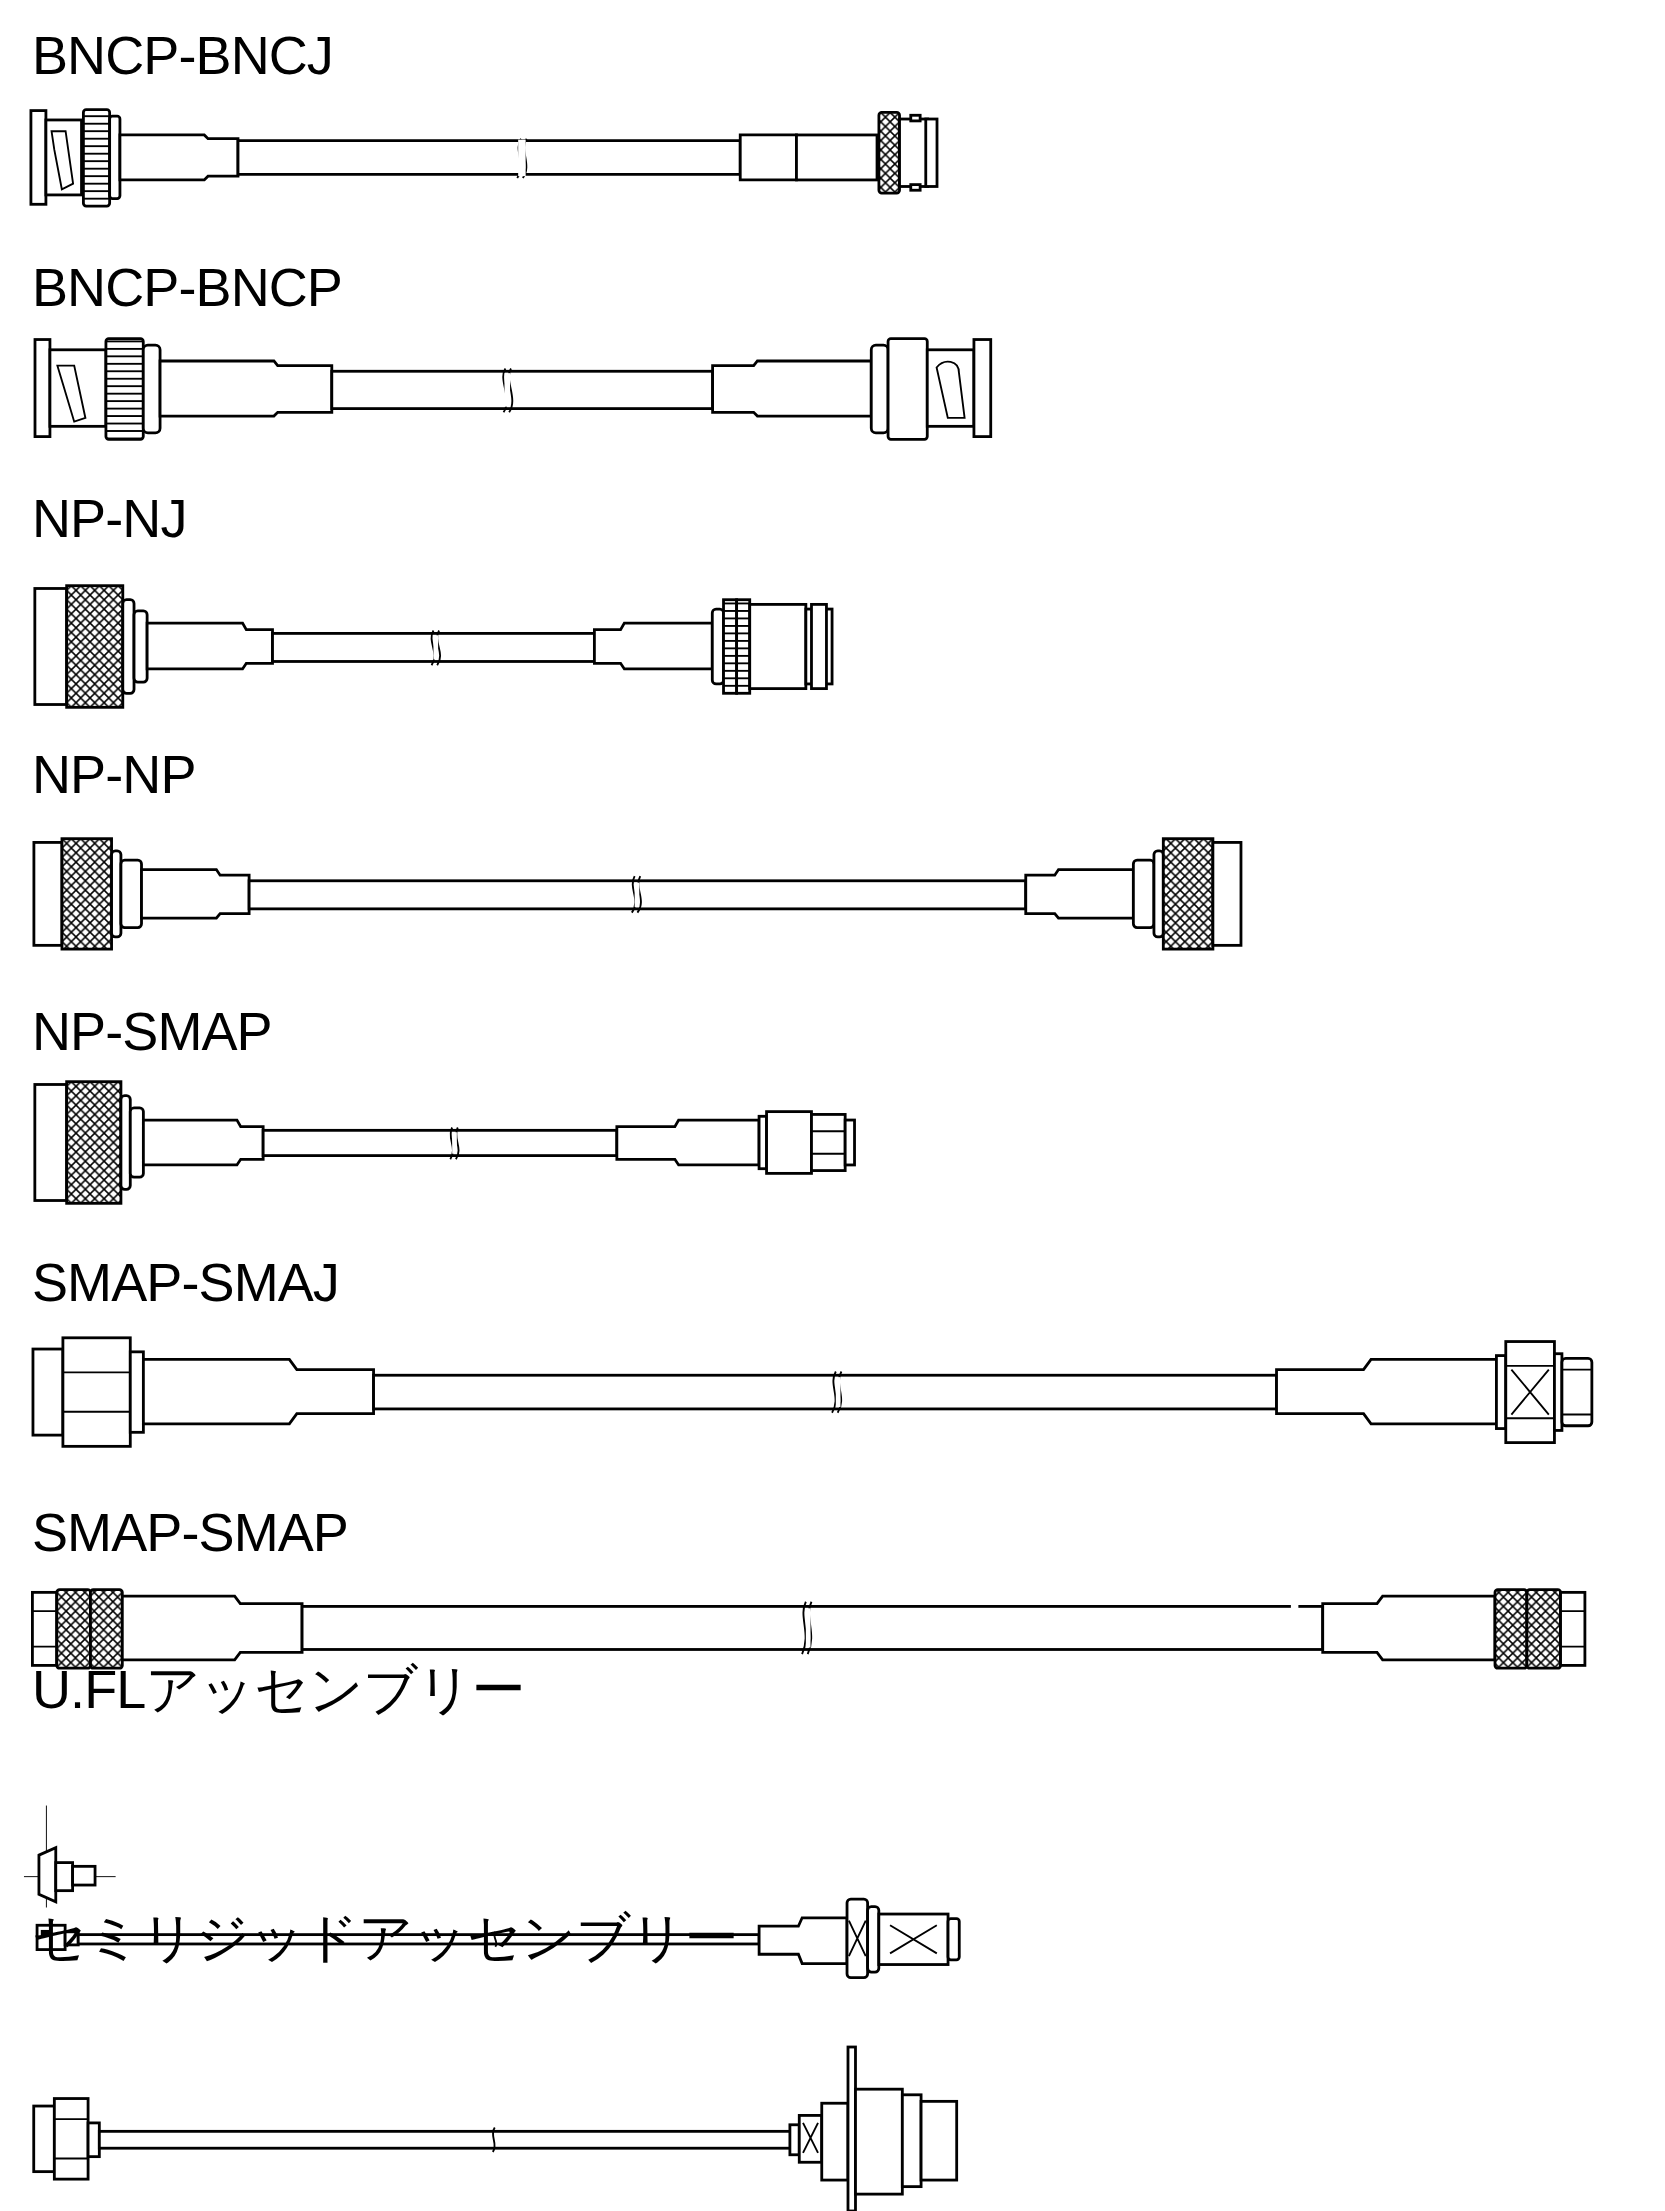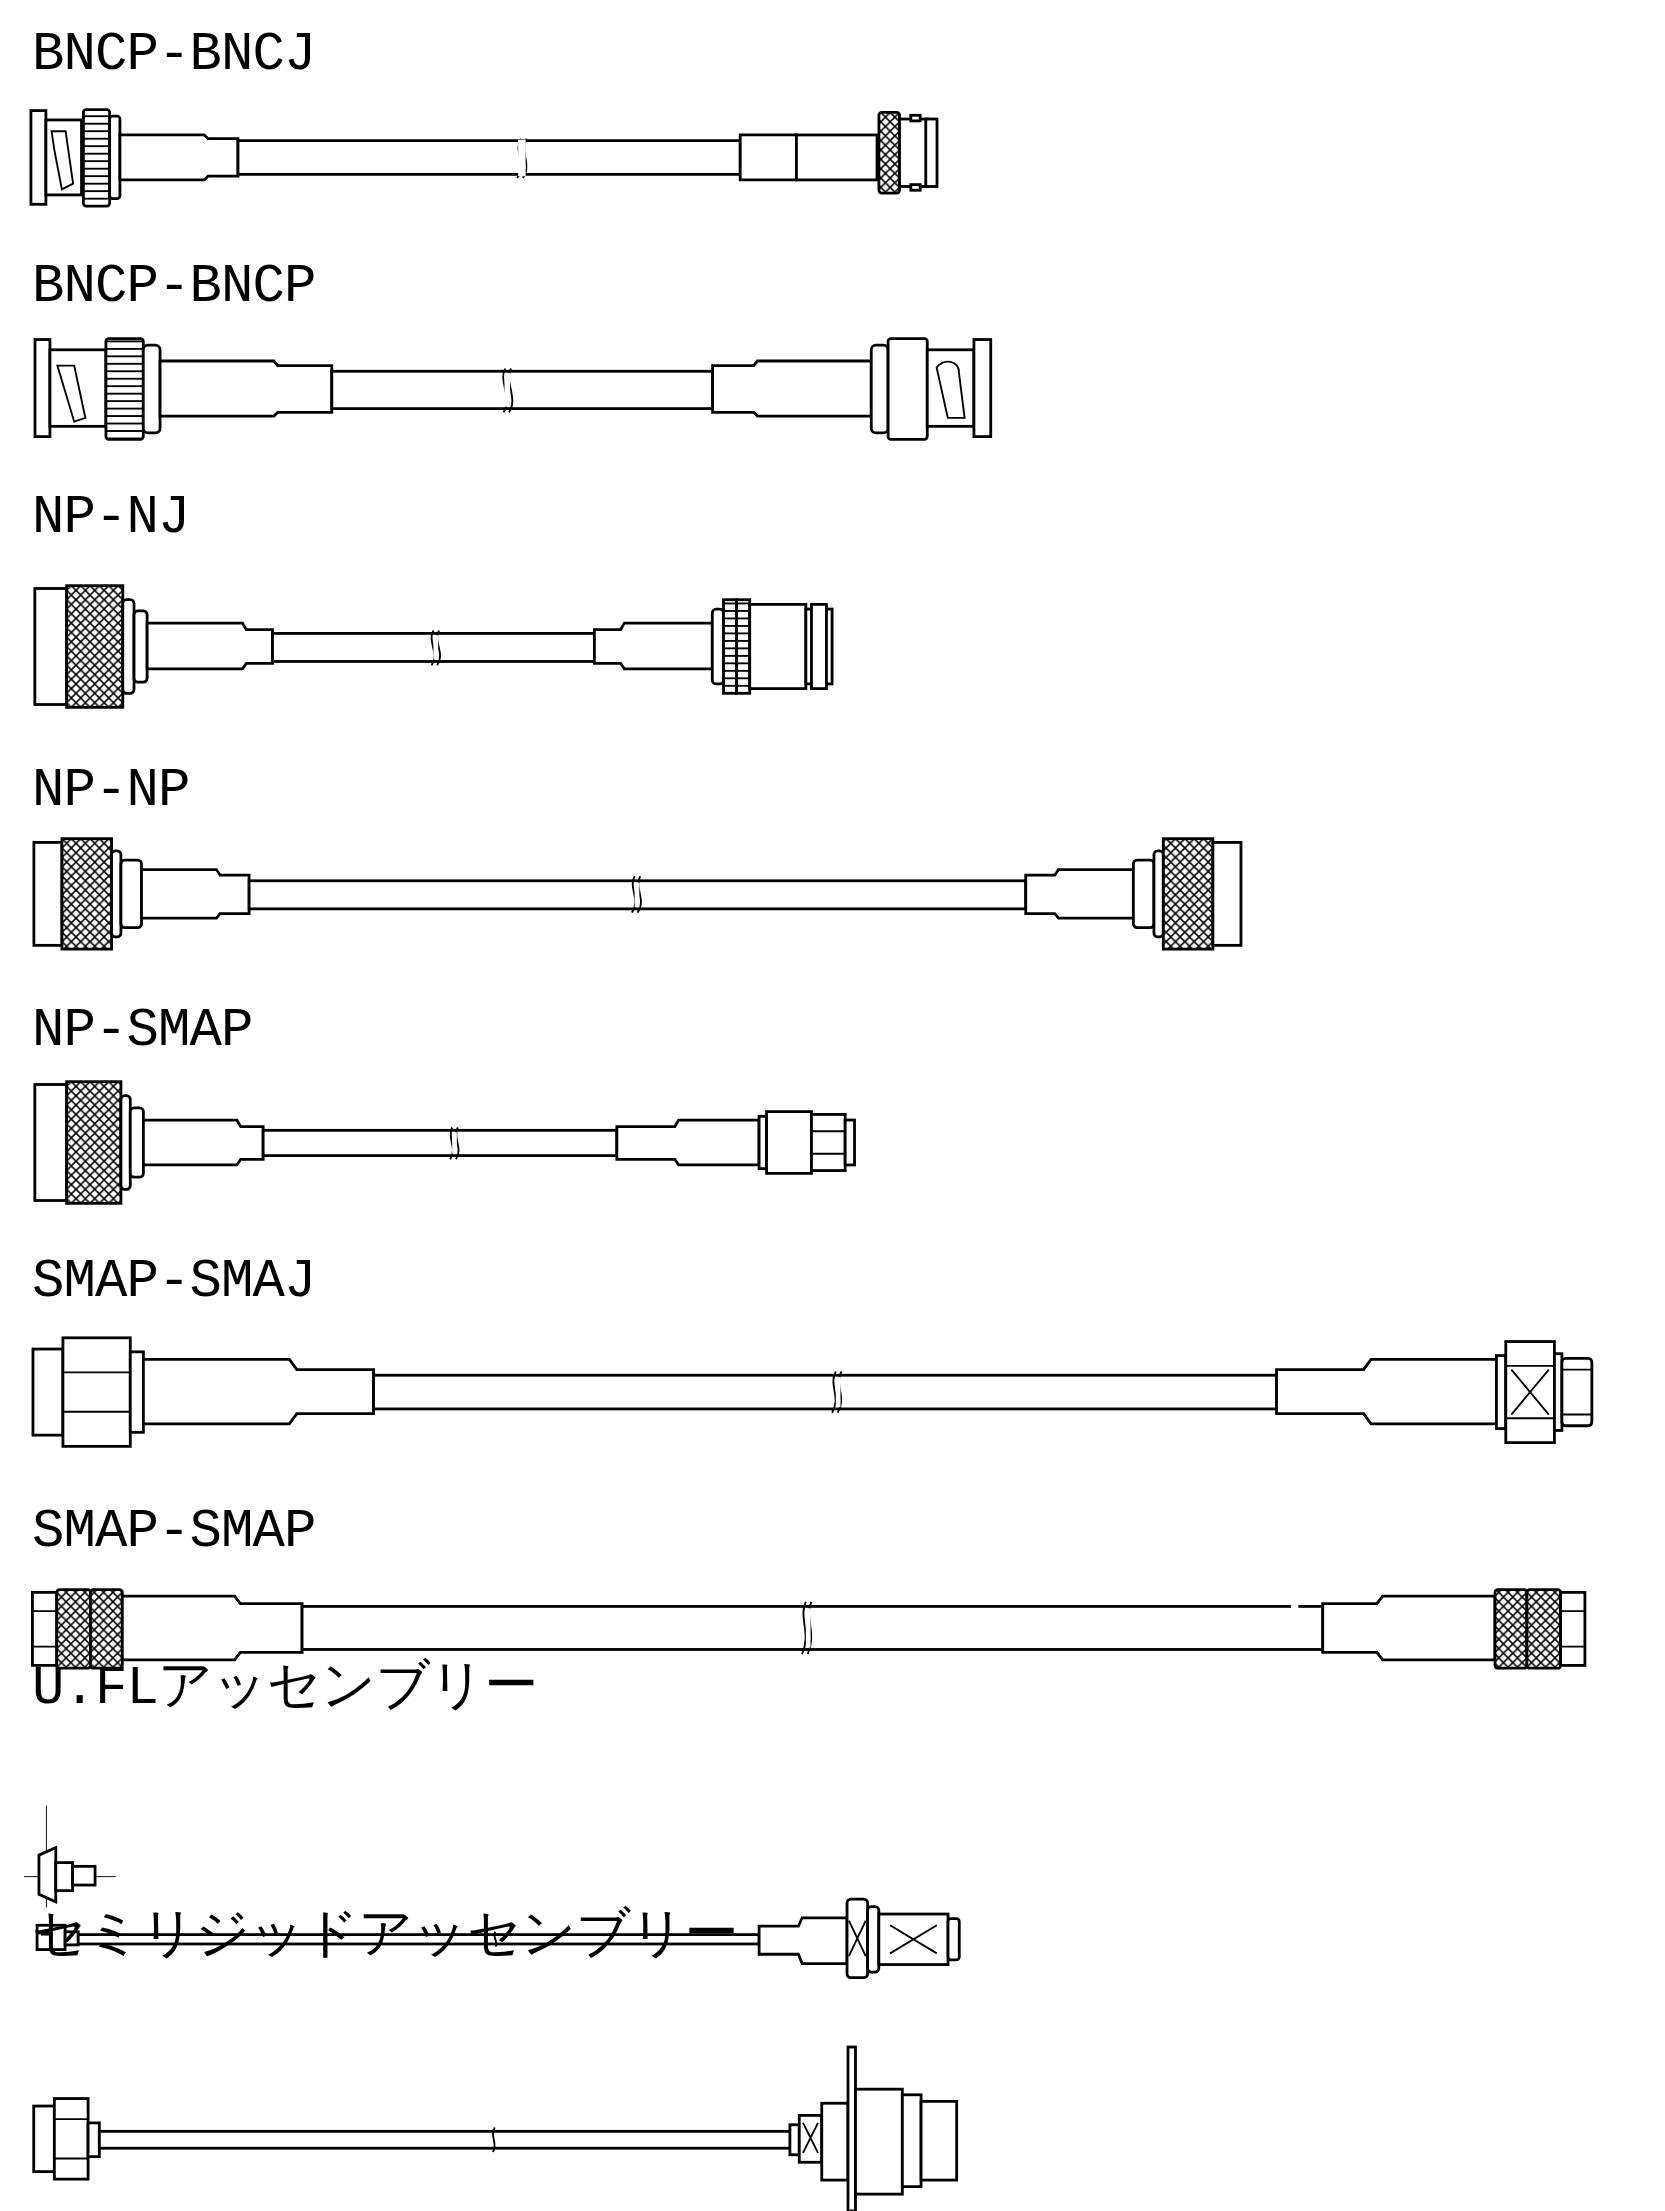--- a/index.html
+++ b/index.html
@@ -1,17 +1,17 @@
 <!DOCTYPE html>
 <html style="font-size:15px"><head>
 <meta charset="utf-8">
 <style>
   html, body { margin: 0; padding: 0; background: #ffffff; }
   body { width: 1666px; height: 2211px; position: relative; overflow: hidden; font-family: "DejaVu Sans", sans-serif; }
-  .label { position: absolute; left: 32px; font-size: 54px; color: #000; letter-spacing: -0.9px; font-family: Liberation Mono, monospace; white-space: nowrap; line-height: 1; }
+  .label { position: absolute; left: 32px; font-size: 54px; color: #000; letter-spacing: -0.9px; font-family: Liberation Sans, sans-serif; white-space: nowrap; line-height: 1; }
   svg.dwg { position: absolute; left: 0; width: 1666px; overflow: visible; }
   .s { fill: #fff; stroke: #000; stroke-width: 3; }
   .t { fill: none; stroke: #000; stroke-width: 2; }
   .k { fill: url(#knurl); stroke: #000; stroke-width: 3; }
   .r { fill: url(#ridges); stroke: #000; stroke-width: 3; }
   .blk { fill: #000; }
 </style>
 </head>
 <body>
 
@@ -97,21 +97,21 @@
   <g>
     <rect class="s" x="760" y="650" width="12" height="80" rx="4"></rect>
     <rect class="r" x="772" y="640" width="14" height="100"></rect>
     <rect class="r" x="786" y="640" width="14" height="100"></rect>
     <rect class="s" x="800" y="645" width="60" height="90"></rect>
     <rect class="s" x="860" y="650" width="28" height="80"></rect>
     <rect class="s" x="866" y="645" width="16" height="90"></rect>
   </g>
 </svg>
 
-<div class="label" style="top:764px">NP-NP</div>
+<div class="label" style="top:747px">NP-NP</div>
 <svg class="dwg" style="top:834px" height="131" viewBox="0 890 1778 140">
   <g>
     <rect class="s" x="35" y="899" width="30" height="110"></rect>
     <rect class="k" x="65" y="895" width="53" height="118"></rect>
     <rect class="s" x="118" y="908" width="10" height="92" rx="4"></rect>
     <rect class="s" x="128" y="918" width="22" height="72" rx="4"></rect>
   </g>
   <path class="s" d="M150,928 L230,928 L234,934 L265,934 L265,975 L234,975 L230,980 L150,980 Z"></path>
   <g>
     <rect class="s" x="265" y="940" width="830" height="30"></rect>

